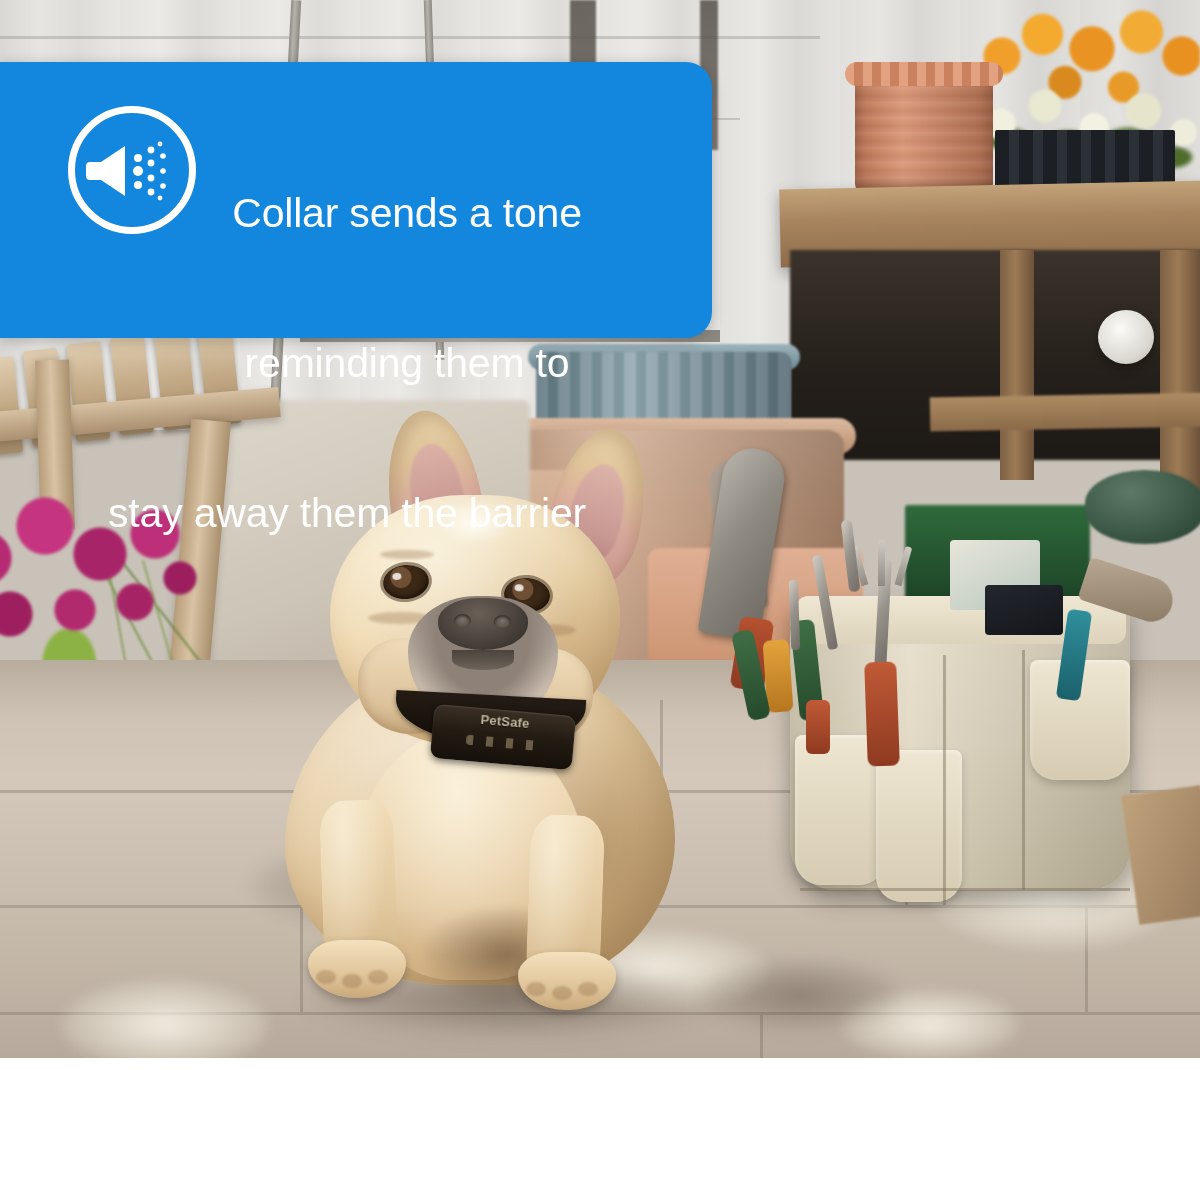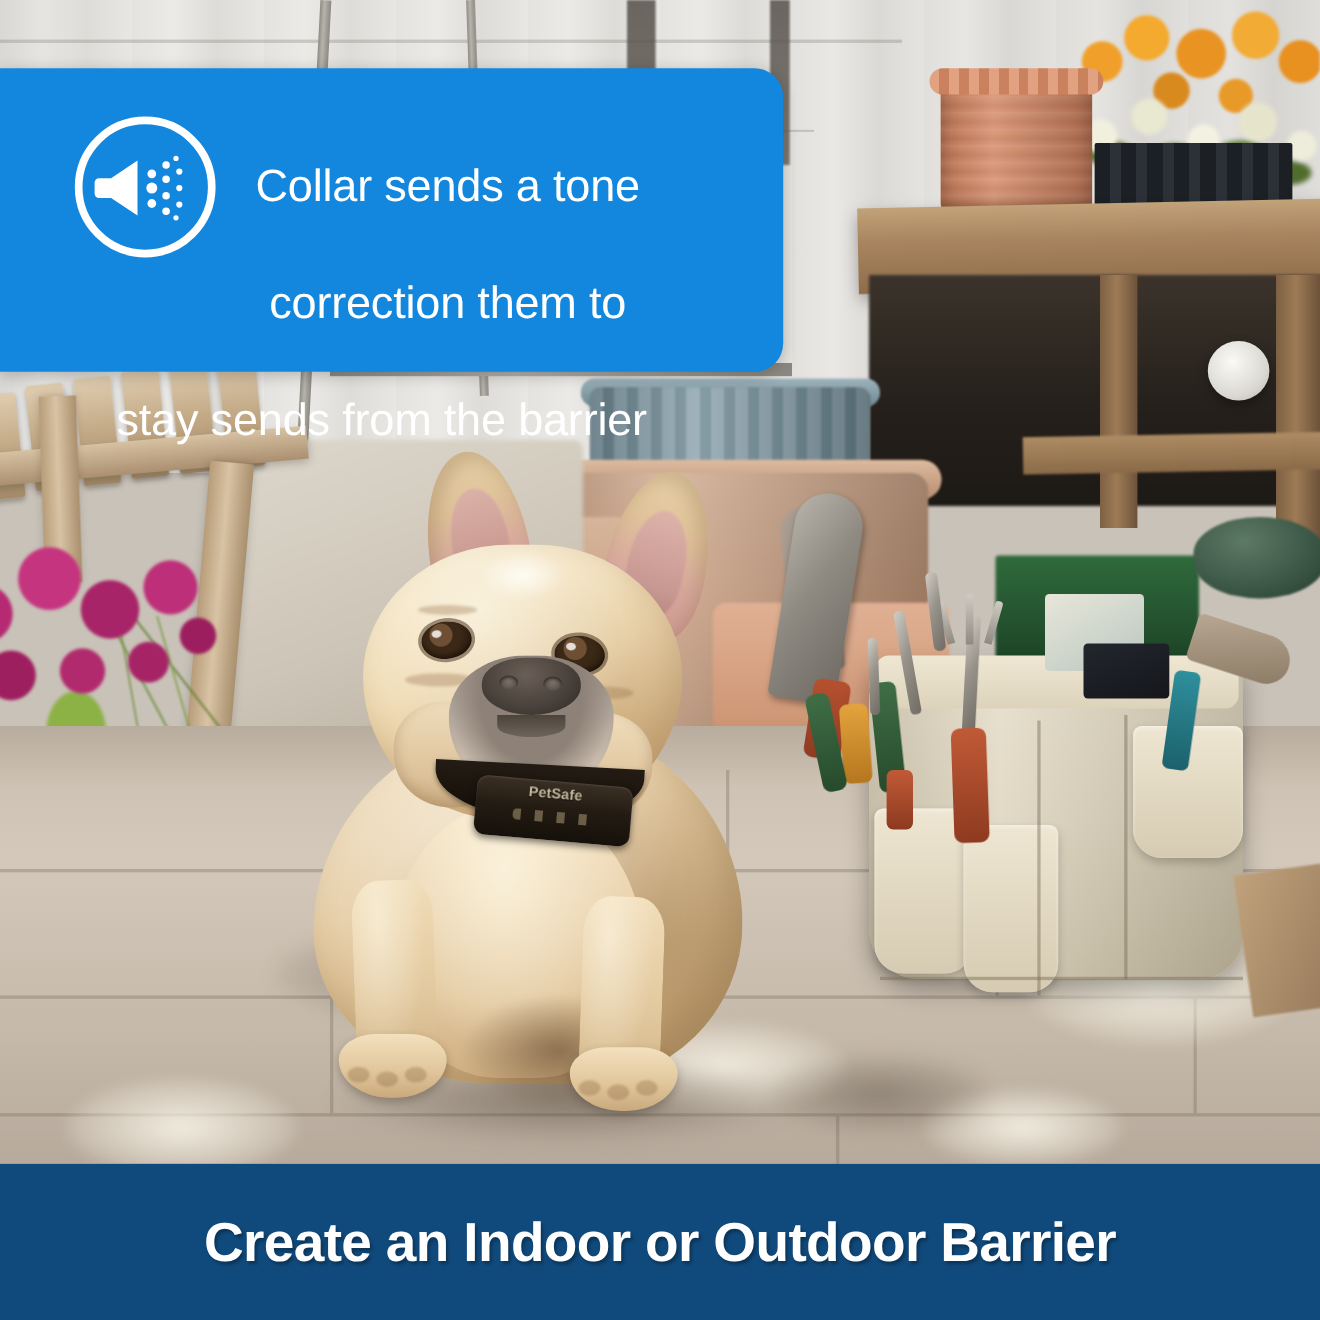--- a/index.html
+++ b/index.html
@@ -604,21 +604,21 @@
     text-align:center;
     padding:0 18px 0 0;
     color:#ffffff;
     font-family:"Liberation Sans", sans-serif;
     font-size:41px;
     line-height:53px;
     font-weight:400;
     letter-spacing:-0.2px;
     white-space:pre-line;
   }
-  .callout-text .ln{ display:block; }
+  .callout-text .ln{ display:block;margin-top:44px; }
   .callout-text .ln1,
   .callout-text .ln2,
   .callout-text .ln3{ padding-left:120px; }
 
   
   .banner{
     position:absolute; left:0; top:1058px;
     width:1200px; height:142px;
     background:#104a7c;
     display:flex; align-items:center; justify-content:center;
@@ -822,22 +822,19 @@
         <circle cx="95" cy="50" r="2.8" fill="#ffffff"></circle>
         <circle cx="95" cy="65" r="2.8" fill="#ffffff"></circle>
         <circle cx="95" cy="80" r="2.8" fill="#ffffff"></circle>
         <circle cx="92" cy="38" r="2.4" fill="#ffffff"></circle>
         <circle cx="92" cy="92" r="2.4" fill="#ffffff"></circle>
       </svg>
     </div>
 
     <div class="callout-text">
       <span class="ln ln1">Collar sends a tone</span>
-      <span class="ln ln3">correction them to</span>
-      <span class="ln ln4">stay sends from the barrier</span>
+      <span class="ln ln3">reminding them to</span>
+      <span class="ln ln4">stay away them the barrier</span>
     </div>
   </div>
 
-  <div class="banner">
-    <div class="banner-title">Create an Indoor or Outdoor Barrier</div>
-  </div>
 
 </div>
 
 </body></html>

